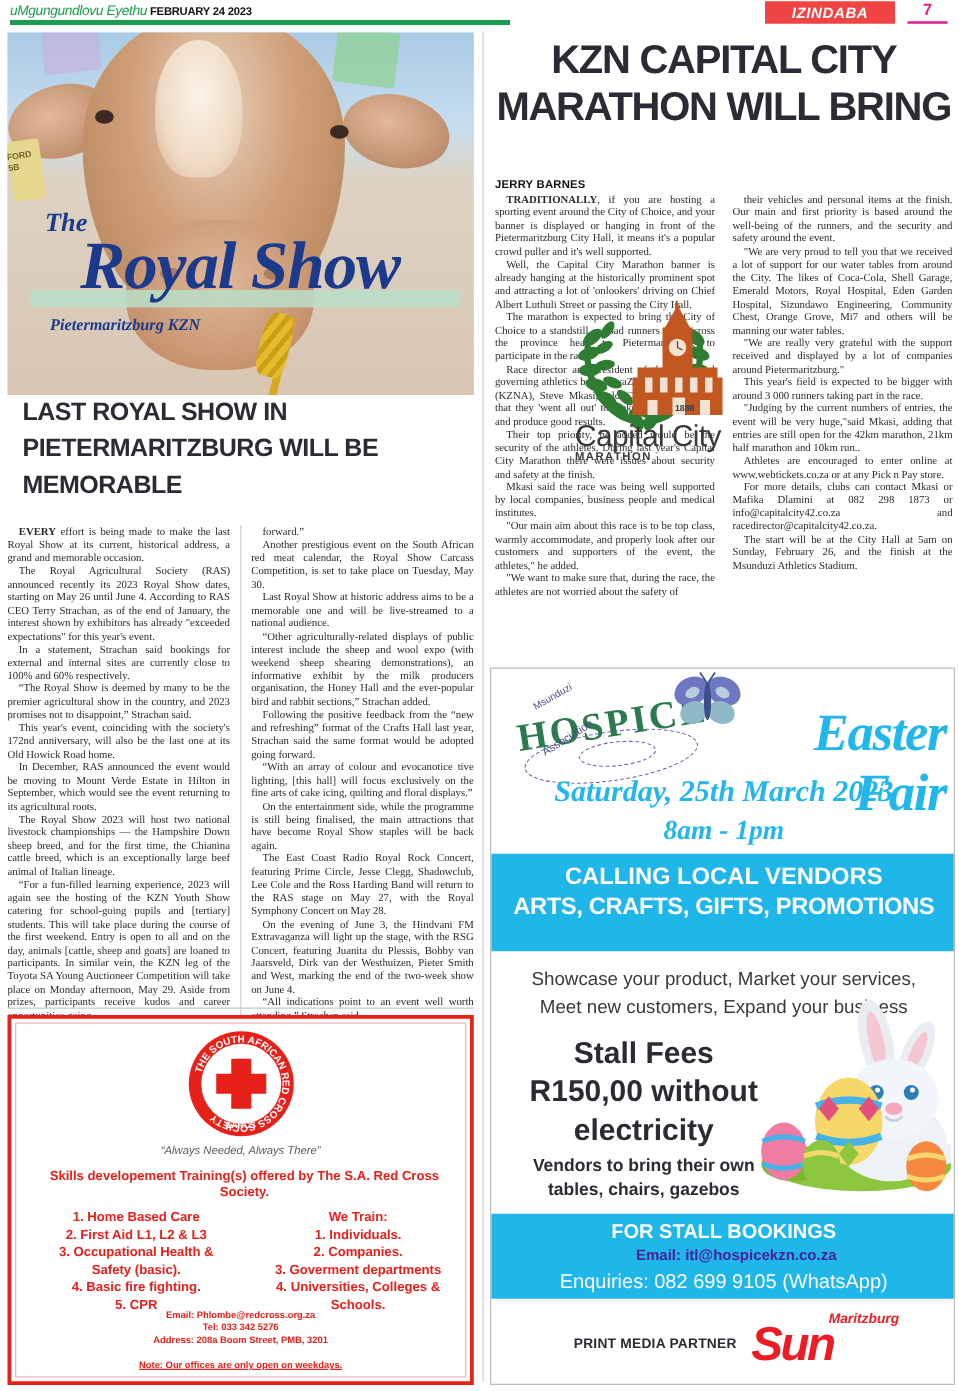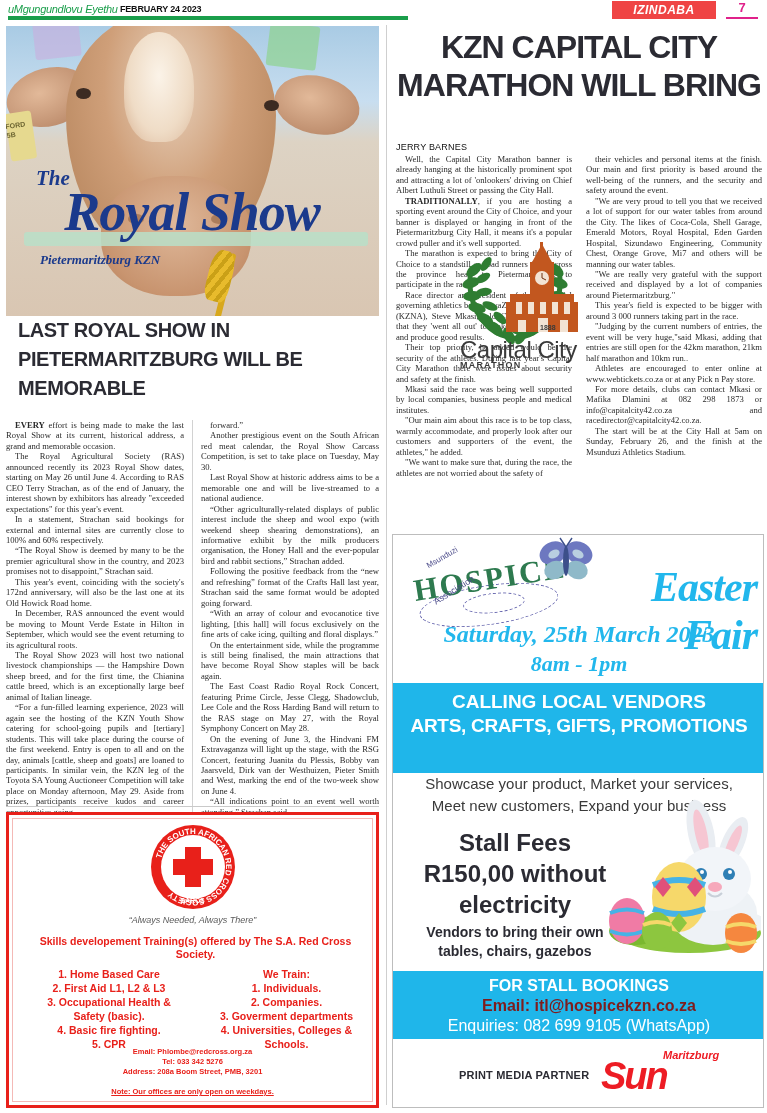--- a/index.html
+++ b/index.html
@@ -183,21 +183,21 @@
 
   
   .r-head {
     position:absolute; left:396px; top:28px; width:366px;
     font-family:"Liberation Sans", sans-serif; font-weight:bold;
     font-size:32px; line-height:38px; color:#2b2b33;
     text-align:center; letter-spacing:-1px;
   }
   .r-byline {
     position:absolute; left:396px; top:142px;
-    font-family:"Liberation Sans", sans-serif; font-weight:normal;
+    font-family:"Liberation Sans", sans-serif; font-weight:bold;
     font-size:9px; color:#111; letter-spacing:0.2px;
   }
   .r-body { position:absolute; left:396px; top:154px; width:366px; height:370px; }
   .r-col { position:absolute; top:0; width:176px; }
   .r-col.a { left:0px; }
   .r-col.b { left:190px; }
 
   .marathon-logo { position:absolute; left:460px; top:240px; width:128px; height:135px; }
   .ml-wreath { position:absolute; left:0; top:10px; width:110px; height:96px; }
   .ml-hall { position:absolute; left:44px; top:2px; width:76px; height:92px; }
@@ -237,42 +237,42 @@
   .hp-date {
     position:absolute; left:0px; top:86px; width:372px; text-align:center;
     font-family:"Liberation Serif", serif; font-style:italic; font-weight:bold;
     font-size:24px; color:#22b7ec;
   }
   .hp-time {
     position:absolute; left:0px; top:116px; width:372px; text-align:center;
     font-family:"Liberation Serif", serif; font-style:italic; font-weight:bold;
     font-size:22px; color:#22b7ec;
   }
-  .hp-band1 { position:absolute; left:0px; top:148px; width:372px; height:90px; background:#1fb6ea; }
+  .hp-band1 { position:absolute; left:0px; top:148px; width:372px; height:78px; background:#1fb6ea; }
   .hp-b1a { position:absolute; left:0; top:8px; width:372px; text-align:center;
     font-family:"Liberation Sans", sans-serif; font-weight:bold; font-size:19px; color:#fff; }
   .hp-b1b { position:absolute; left:0; top:32px; width:372px; text-align:center;
     font-family:"Liberation Sans", sans-serif; font-weight:bold; font-size:19px; color:#fff;
     letter-spacing:-0.3px; }
   .hp-b1c { position:absolute; left:0; top:56px; width:372px; text-align:center;
     font-family:"Liberation Sans", sans-serif; font-weight:bold; font-size:13px; color:#fff; }
   .hp-show { position:absolute; left:0; top:238px; width:372px; text-align:center;
     font-family:"Liberation Sans", sans-serif; font-size:15px; color:#3a3a3a; line-height:22px; }
   .hp-fees { position:absolute; left:14px; top:292px; width:216px; text-align:center;
     font-family:"Liberation Sans", sans-serif; font-weight:bold; font-size:24px;
     color:#2b2b33; line-height:31px; }
   .hp-bring { position:absolute; left:14px; top:388px; width:216px; text-align:center;
     font-family:"Liberation Sans", sans-serif; font-weight:bold; font-size:14px;
     color:#2b2b33; line-height:19px; }
   .hp-bunny { position:absolute; left:212px; top:246px; width:156px; height:174px; }
   .hp-band2 { position:absolute; left:0px; top:436px; width:372px; height:68px; background:#1fb6ea; }
   .hp-b2a { position:absolute; left:0; top:6px; width:372px; text-align:center;
     font-family:"Liberation Sans", sans-serif; font-weight:bold; font-size:16px; color:#fff; }
   .hp-b2b { position:absolute; left:0; top:26px; width:372px; text-align:center;
-    font-family:"Liberation Sans", sans-serif; font-weight:bold; font-size:16px; color:#7f1d1d;padding-left:20px; }
+    font-family:"Liberation Sans", sans-serif; font-weight:bold; font-size:12px; color:#4c1d95;padding-left:20px; }
   .hp-b2c { position:absolute; left:0; top:46px; width:372px; text-align:center;
     font-family:"Liberation Sans", sans-serif; font-weight:normal; font-size:16px; color:#fff; }
   .hp-partner { position:absolute; left:66px; top:534px;
     font-family:"Liberation Sans", sans-serif; font-weight:bold; font-size:11px;
     color:#2b2b33; letter-spacing:0.2px; }
   .hp-sun { position:absolute; left:208px; top:514px; width:140px; height:48px; }
   .hp-sun-m { position:absolute; left:62px; top:0px;
     font-family:"Liberation Sans", sans-serif; font-weight:bold; font-style:italic;
     font-size:11px; color:#ed1c24; }
   .hp-sun-s { position:absolute; left:0px; top:6px;
@@ -406,22 +406,22 @@
   </div>
 
   <div class="r-head">
     <div>KZN CAPITAL CITY</div>
     <div>MARATHON WILL BRING</div>
   </div>
   <div class="r-byline">JERRY BARNES</div>
 
   <div class="r-body">
     <div class="r-col a" id="rcolA">
+        <p class="body first"><b>TRADITIONALLY</b>, if you are hosting a sporting event around the City of Choice, and your banner is displayed or hanging in front of the Pietermaritzburg City Hall, it means it's a popular crowd puller and it's well supported.</p>
         <p class="body">Well, the Capital City Marathon banner is already hanging at the historically prominent spot and attracting a lot of 'onlookers' driving on Chief Albert Luthuli Street or passing the City Hall.</p>
-        <p class="body first"><b>TRADITIONALLY</b>, if you are hosting a sporting event around the City of Choice, and your banner is displayed or hanging in front of the Pietermaritzburg City Hall, it means it's a popular crowd puller and it's well supported.</p>
         <p class="body">The marathon is expected to bring the City of Choice to a standstill as road runners from across the province head to Pietermaritzburg to participate in the race.</p>
         <p class="body">Race director and president of the provincial governing athletics body, KwaZulu-Natal Athletics (KZNA), Steve Mkasi, told <i>Capital Newspapers</i> that they 'went all out' to make the race the best and produce good results.</p>
         <p class="body">Their top priority, he added would be the security of the athletes. During last year's Capital City Marathon there were issues about security and safety at the finish.</p>
         <p class="body">Mkasi said the race was being well supported by local companies, business people and medical institutes.</p>
         <p class="body">"Our main aim about this race is to be top class, warmly accommodate, and properly look after our customers and supporters of the event, the athletes," he added.</p>
         <p class="body">"We want to make sure that, during the race, the athletes are not worried about the safety of</p>
       </div>
     <div class="r-col b" id="rcolB">
         <p class="body first">their vehicles and personal items at the finish. Our main and first priority is based around the well-being of the runners, and the security and safety around the event.</p>
         <p class="body">"We are very proud to tell you that we received a lot of support for our water tables from around the City. The likes of Coca-Cola, Shell Garage, Emerald Motors, Royal Hospital, Eden Garden Hospital, Sizundawo Engineering, Community Chest, Orange Grove, Mi7 and others will be manning our water tables.</p>

